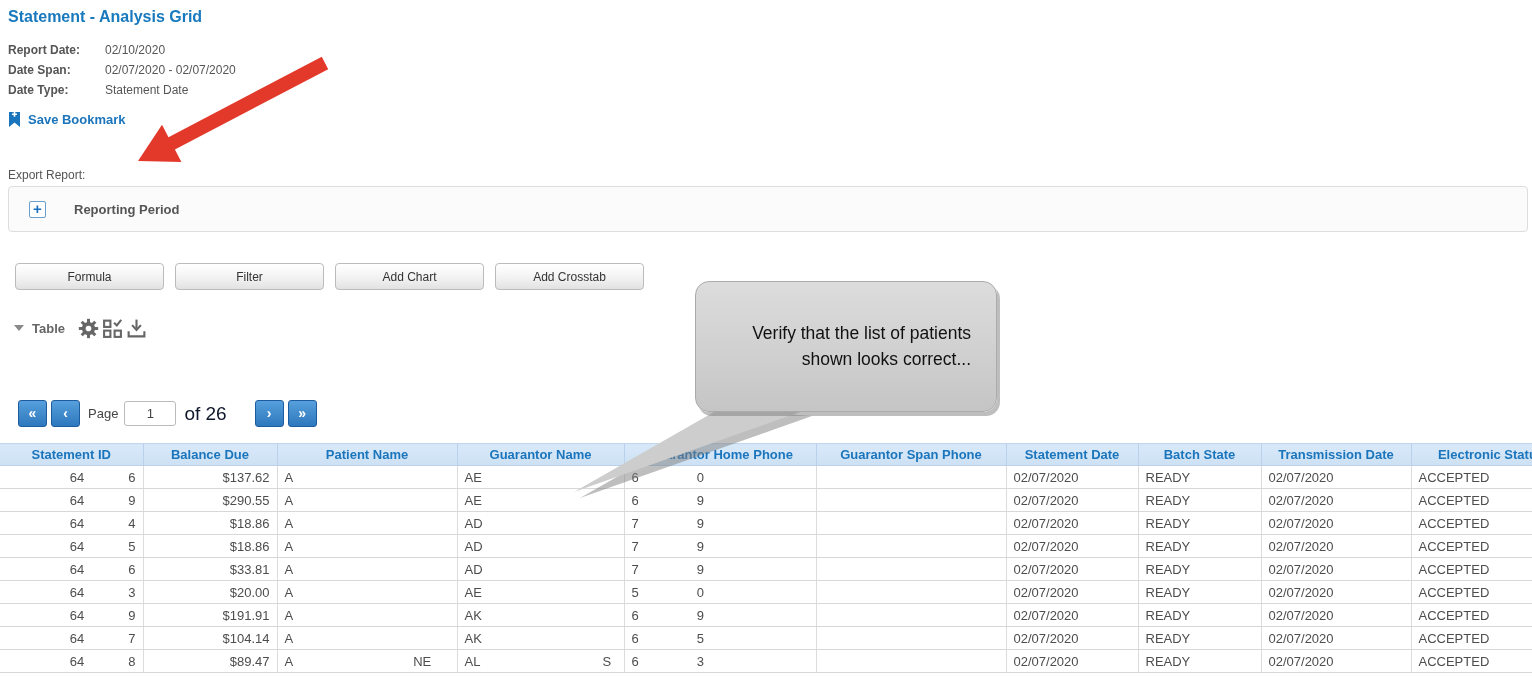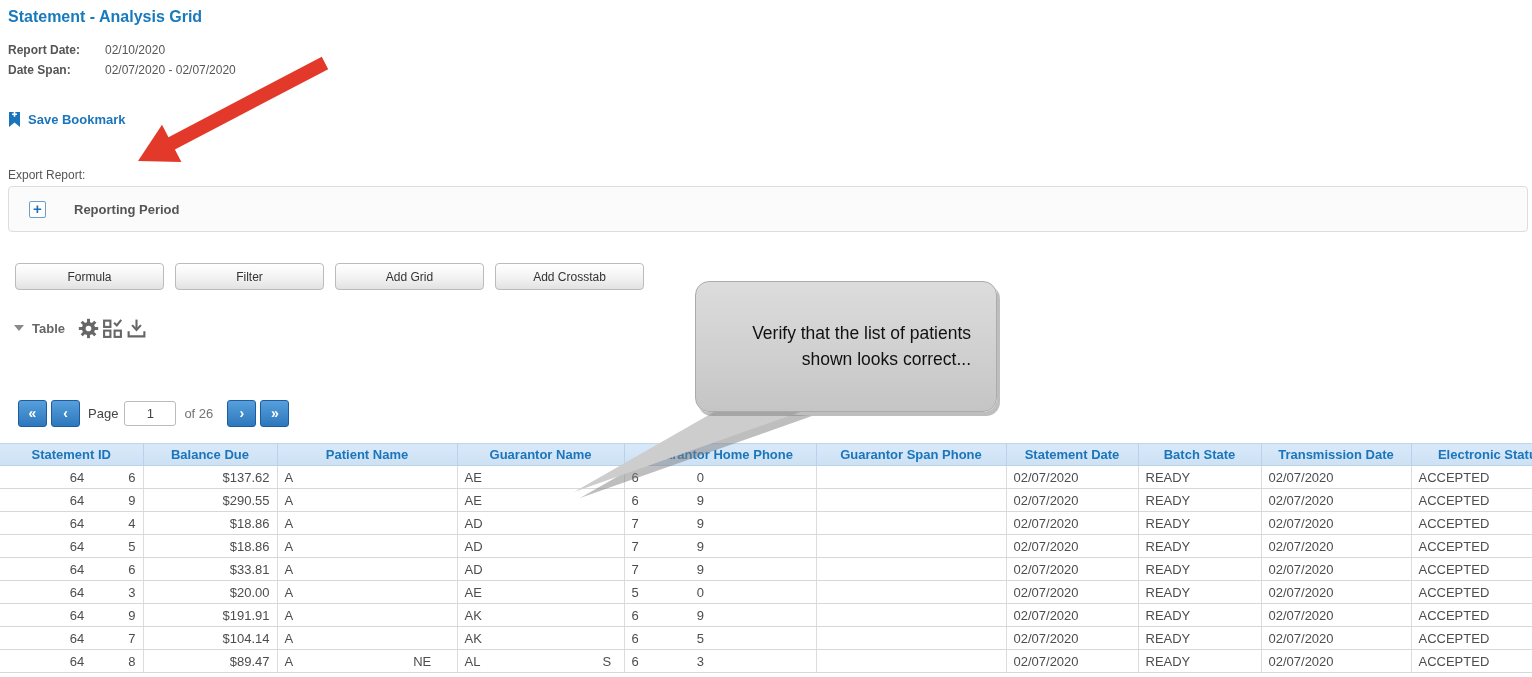--- a/index.html
+++ b/index.html
@@ -60,21 +60,21 @@
   
   .pager { left:18px; top:400px; display:flex; align-items:center; }
   .pg-btn { width:29px; height:27px; margin-right:4px;
     display:inline-flex; align-items:center; justify-content:center;
     background:linear-gradient(180deg,#57a0dc 0%, #2d77bd 100%);
     border:1px solid #1d5c9e; border-radius:3px; color:#fff;
     font-size:14px; font-weight:bold; cursor:pointer; padding-bottom:2px; }
   .pg-label { font-size:13px; color:#444; margin:0 6px 0 4px; }
   .page-input { width:52px; height:25px; border:1px solid #bbb; border-radius:3px;
     text-align:center; font-size:13px; color:#444; font-family:"Liberation Sans",sans-serif; }
-  .pg-of { font-size:13px; color:#737373; margin:0 14px 0 8px; }
+  .pg-of { font-size:19px; color:#0f172a; margin:0 28px 0 8px; }
 
   
   .grid-wrap { left:0; top:443px; width:1532px; height:234px; overflow:hidden; }
   table.grid { border-collapse:collapse; table-layout:fixed; width:1571px; }
   .grid th { height:22px; background:linear-gradient(180deg,#d8e9f9,#cde1f4);
     color:#1b75bc; font-size:13px; font-weight:bold; text-align:center;
     border-top:1px solid #c2d8ee; border-bottom:1px solid #b9d1ea; border-right:1px solid #b9d1ea;
     overflow:hidden; white-space:nowrap; cursor:pointer; }
   .grid td { height:23px; font-size:13px; color:#4d4d4d;
     border-bottom:1px solid #d8d8d8; border-right:1px solid #dcdcdc;
@@ -105,20 +105,24 @@
 
   <div class="abs meta">
     <div class="meta-row">
       <span class="meta-label">Report Date:</span>
       <span class="meta-value">02/10/2020</span>
     </div>
     <div class="meta-row">
       <span class="meta-label">Date Span:</span>
       <span class="meta-value">02/07/2020 - 02/07/2020</span>
     </div>
+    <div class="meta-row">
+      <span class="meta-label">Date Type:</span>
+      <span class="meta-value">Statement Date</span>
+    </div>
   </div>
 
   <div class="abs bookmark">
     <span style="display:inline-flex;">
       <svg width="13" height="17" viewBox="0 0 13 17">
         <path d="M1 1 h11 v15 l-5.5 -4.6 L1 16 Z" fill="#1b75bc"></path>
         <path d="M4 3.2 h5 M6.5 0.8 v5" stroke="#fff" stroke-width="1.6"></path>
       </svg>
     </span>
     <span class="bookmark-label">Save Bookmark</span>
@@ -132,21 +136,21 @@
   </div>
 
   <div class="abs reporting-panel">
     <div class="expand-box">+</div>
     <span class="reporting-label">Reporting Period</span>
   </div>
 
   <div class="abs toolbar">
     <button class="btn-gray">Formula</button>
     <button class="btn-gray">Filter</button>
-    <button class="btn-gray">Add Grid</button>
+    <button class="btn-gray">Add Chart</button>
     <button class="btn-gray">Add Crosstab</button>
   </div>
 
   <div class="abs tablebar">
     <span class="caret-down"></span>
     <span class="tablebar-label">Table</span>
     <span class="tb-icon">
       <svg width="21" height="21" viewBox="0 0 20 20">
         <g fill="#666">
           <rect x="8.6" y="0.8" width="2.8" height="5" transform="rotate(0 10 10)"></rect>

